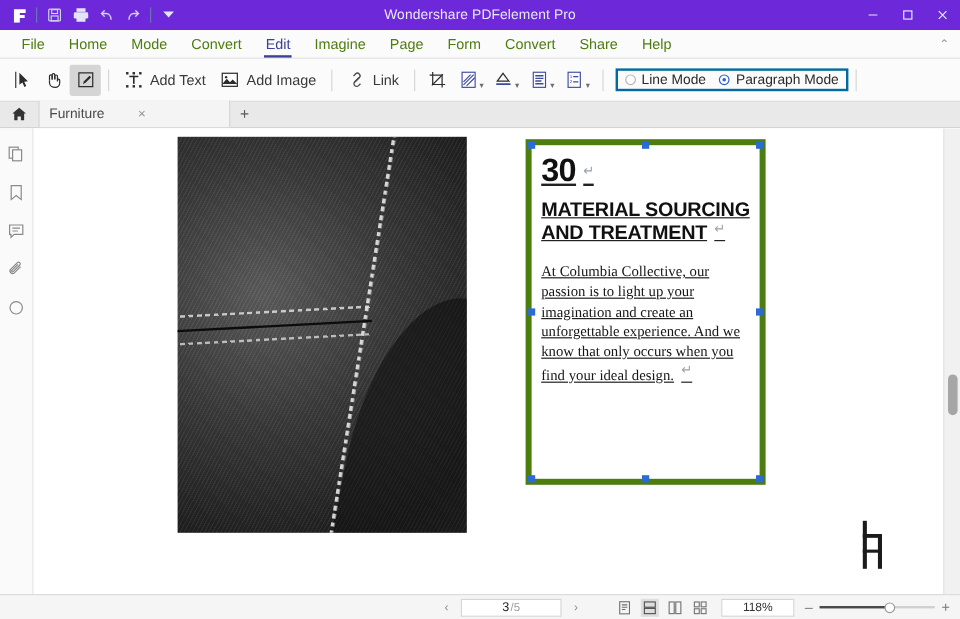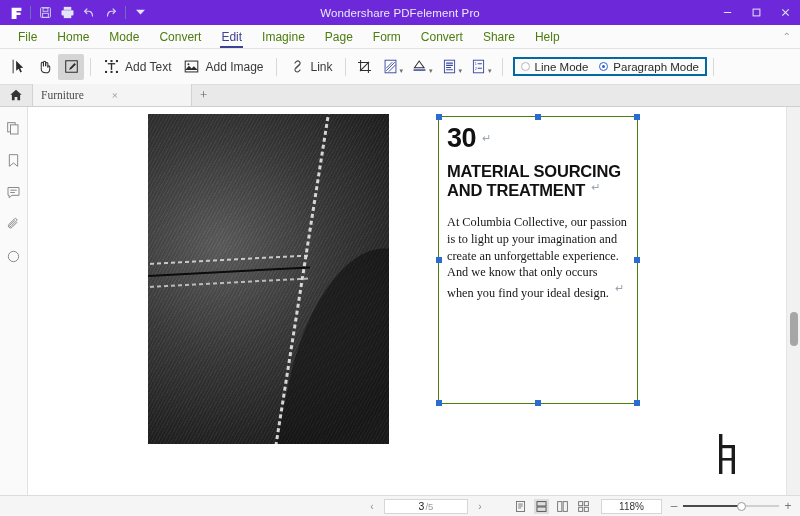--- a/index.html
+++ b/index.html
@@ -77,21 +77,20 @@
   .radio.on:after {
     content:""; position:absolute; left:2px; top:2px; width:3px; height:3px;
     border-radius:50%; background:#2a63d0;
   }
   .mode-label { font-size:11.5px; color:#2b2b2b; }
 
   
   .tabstrip {
     height:22px; background:#e9e9e9; display:flex; align-items:flex-end; flex:0 0 22px;
     border-bottom:1px solid #cfcfcf;
-    font-family:Liberation Serif, serif;
   }
   .home-tab {
     width:32px; height:22px; display:flex; align-items:center; justify-content:center; color:#333;
   }
   .doc-tab {
     height:22px; background:#f4f4f4; border-left:1px solid #d2d2d2; border-right:1px solid #d2d2d2;
     display:flex; align-items:center; padding:0 8px; gap:28px; min-width:160px;
     font-size:11.5px; color:#4a4a4a;
   }
   .tab-close { color:#8d8d8d; font-size:11px; }
@@ -142,21 +141,22 @@
   }
   .photo .fold {
     position:absolute; left:58%; top:40%; width:60%; height:90%;
     background:linear-gradient(120deg, rgba(0,0,0,.55), rgba(255,255,255,.02));
     transform:rotate(12deg); border-radius:50% 0 0 0;
   }
 
   
   .textblock {
     position:absolute; left:367px; top:9px; width:200px; height:288px;
-    border:1px solid #4d7c0f;
+    border:5px solid #4d7c0f;
+    text-decoration:underline;
   }
   .handle {
     position:absolute; width:6px; height:6px; background:#2b6cd4; border:0;
   }
   .h-tl{left:-3px; top:-3px;} .h-tm{left:calc(50% - 3px); top:-3px;} .h-tr{right:-3px; top:-3px;}
   .h-ml{left:-3px; top:calc(50% - 3px);} .h-mr{right:-3px; top:calc(50% - 3px);}
   .h-bl{left:-3px; bottom:-3px;} .h-bm{left:calc(50% - 3px); bottom:-3px;} .h-br{right:-3px; bottom:-3px;}
 
   .pg-num {
     font-family:"Liberation Sans", sans-serif; font-weight:bold; font-size:27px;

